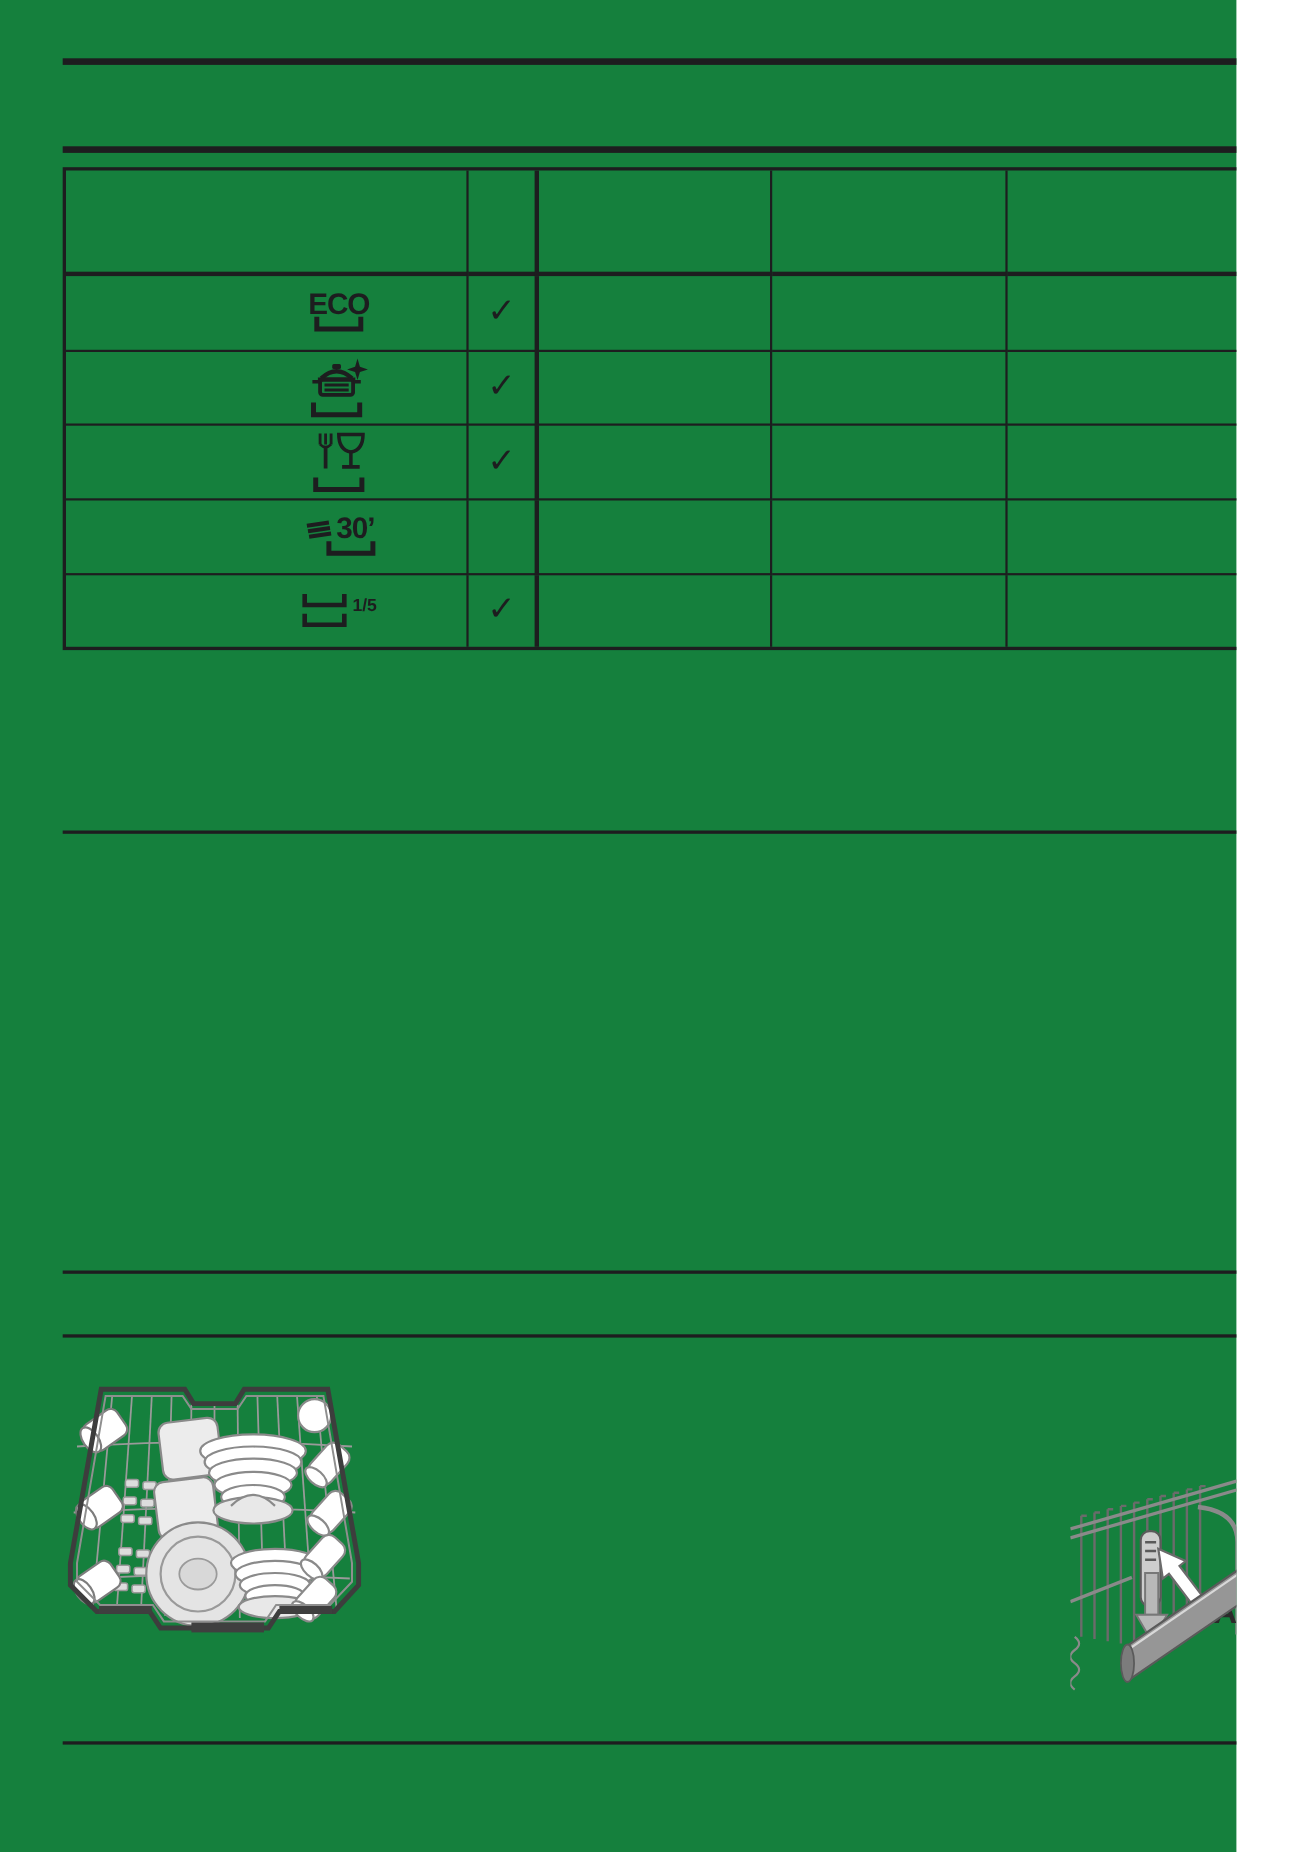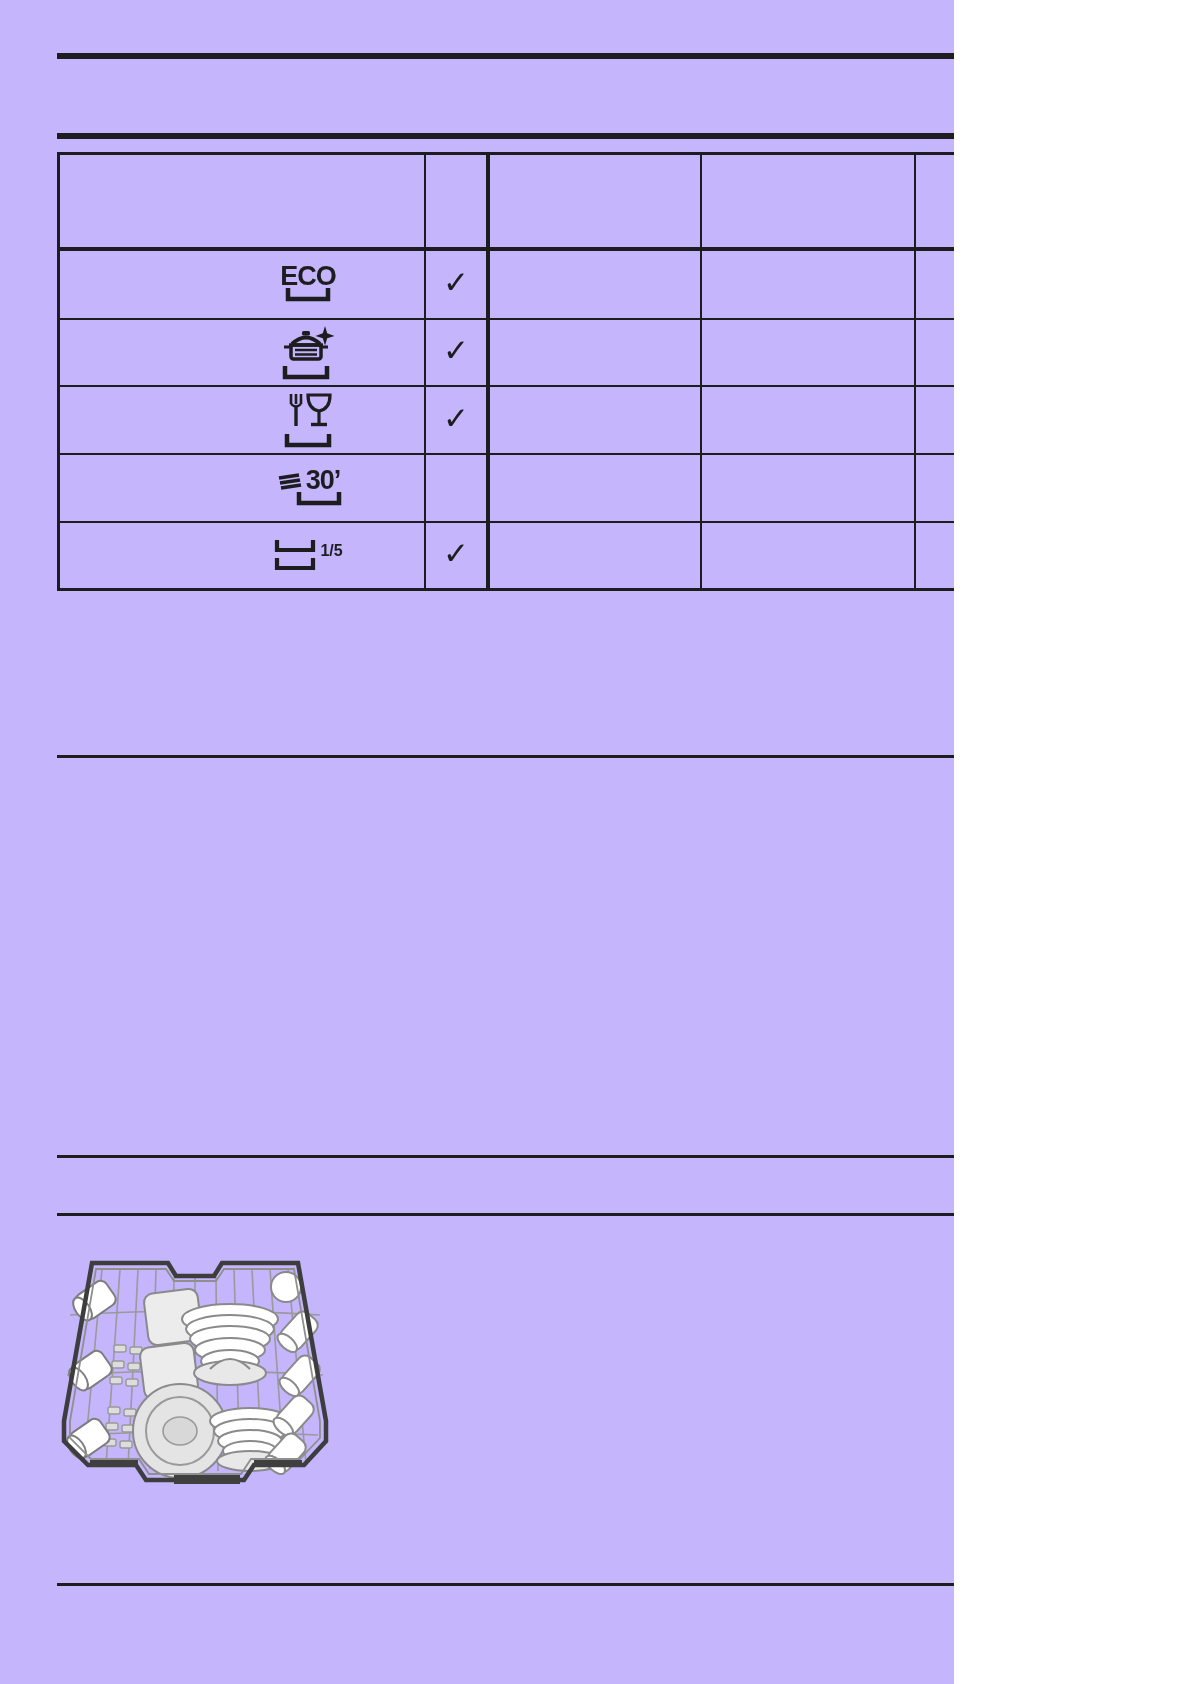--- a/index.html
+++ b/index.html
@@ -2,21 +2,21 @@
 <html><head>
 <meta charset="utf-8">
 <style>
   :root{
     --ink:#1d1d1f;
     --mid:#8a8a8a;
     --lite:#e6e6e6;
   }
   html,body{margin:0;padding:0;background:#fff;}
   .page{
-    position:relative;width:954px;height:1684px;background:#c4b5fd;overflow:hidden;
+    position:relative;width:1124px;height:1684px;background:#15803d;overflow:hidden;
     font-family:"Liberation Sans",sans-serif;color:var(--ink);
   }
   .hrule{position:absolute;left:57px;width:1077px;background:var(--ink);}
   .hrule.thick{height:6px;}
   .hrule.thin{height:3px;}
 
   
   .prog-table{
     position:absolute;left:57px;top:152px;width:1077px;height:439px;
     box-sizing:border-box;border:3px solid var(--ink);

